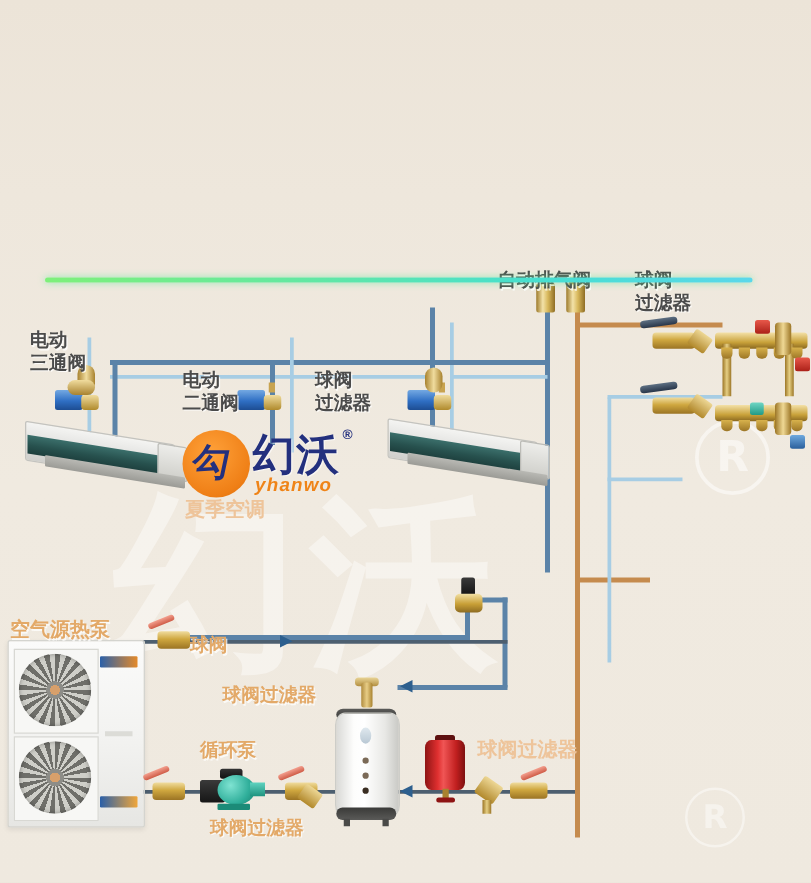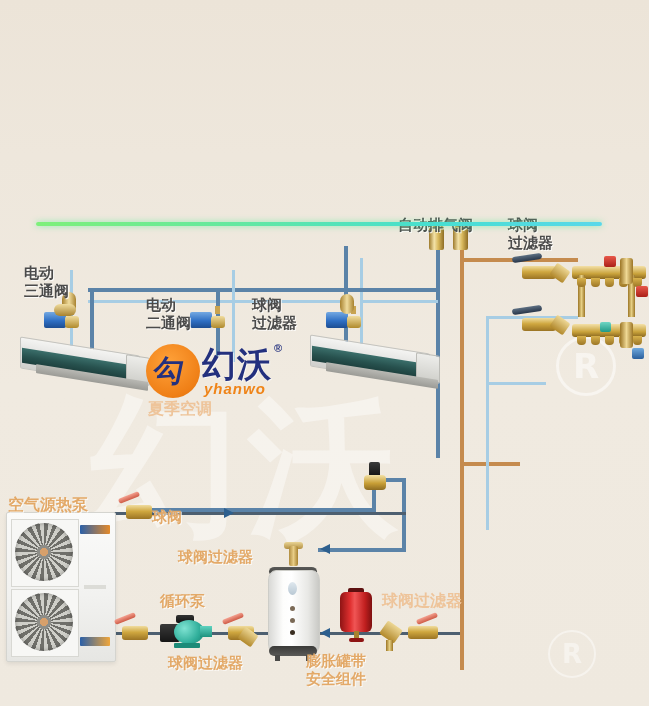--- a/index.html
+++ b/index.html
@@ -403,22 +403,20 @@
 过滤器</div>
   <div class="lbl lbl-dark" style="left:398px;top:216px;">自动排气阀</div>
   <div class="lbl lbl-dark" style="left:508px;top:216px;">球阀
 过滤器</div>
   <div class="lbl lbl-orange-lt" style="left:148px;top:400px;">夏季空调</div>
   <div class="lbl lbl-orange" style="left:8px;top:496px;font-size:16px;">空气源热泵</div>
   <div class="lbl lbl-orange" style="left:152px;top:508px;">球阀</div>
   <div class="lbl lbl-orange" style="left:178px;top:548px;">球阀过滤器</div>
   <div class="lbl lbl-orange" style="left:160px;top:592px;">循环泵</div>
   <div class="lbl lbl-orange" style="left:168px;top:654px;">球阀过滤器</div>
-  <div class="lbl lbl-orange" style="left:306px;top:652px;">膨胀罐带
-安全组件</div>
   <div class="lbl lbl-orange-lt" style="left:382px;top:592px;">球阀过滤器</div>
 
   <div class="logo">
     <div class="circ"></div>
     <div class="mark">勾</div>
     <div class="brand">幻沃</div>
     <div class="reg">®</div>
     <div class="pinyin">yhanwo</div>
   </div>
 

